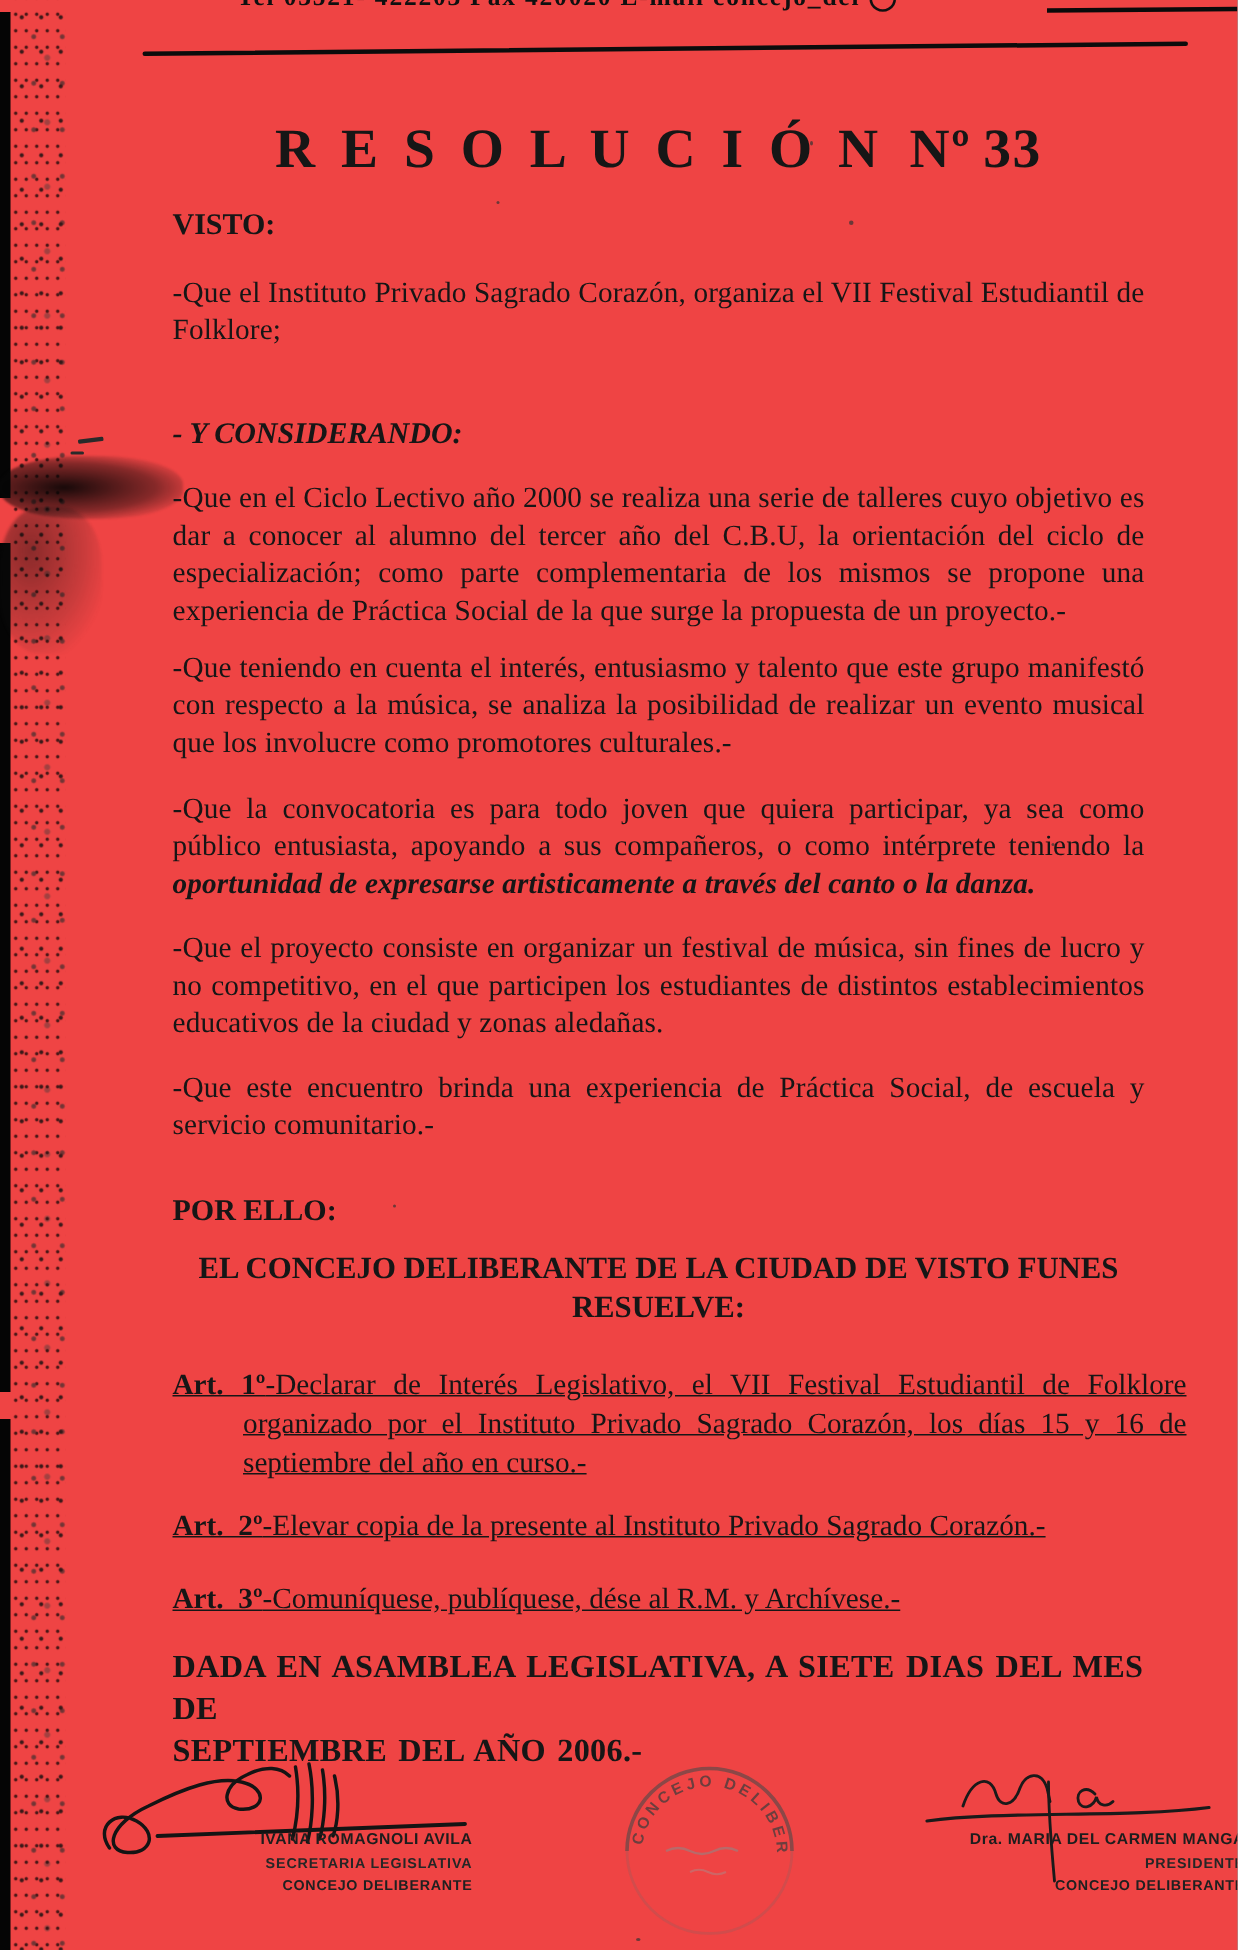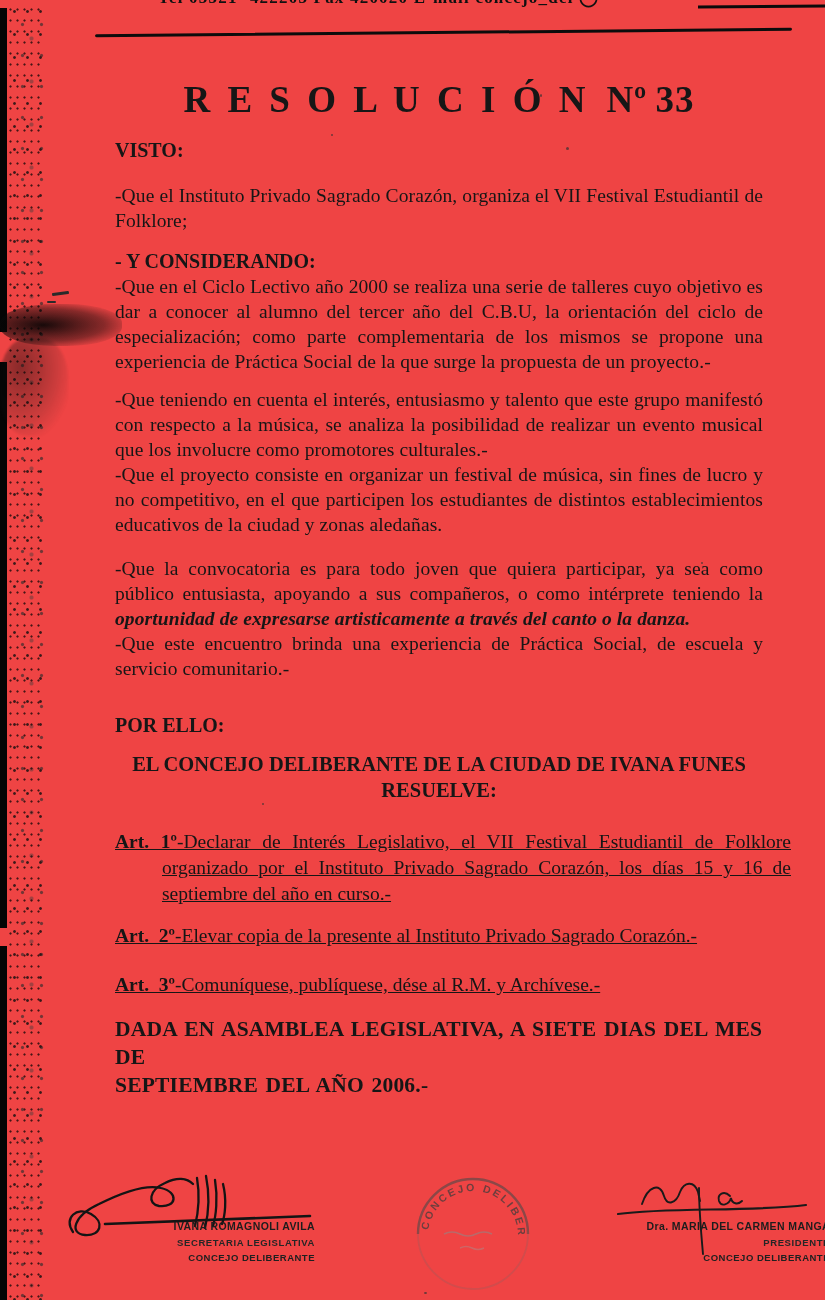--- a/index.html
+++ b/index.html
@@ -51,22 +51,22 @@
   .title{
     margin:78px 0 0 0;text-align:center;font-size:37px;line-height:44px;font-weight:700;
     letter-spacing:5px;word-spacing:-2px;white-space:nowrap;
   }
   .title-no{letter-spacing:1px;margin-left:16px;}
   .label{font-weight:700;font-size:20px;line-height:25px;margin:0;}
   .visto{margin-top:16px;}
   .para{font-size:19.5px;line-height:25px;text-align:justify;margin:0;letter-spacing:.1px;}
   .emph{font-weight:700;font-style:italic;}
   .mt-p1{margin-top:20px;}
-  .mt-consid{margin-top:16px;}
-  .mt-18{}
+  .mt-consid{margin-top:44px;font-style:italic;}
+  .mt-18{margin-top:18px;}
   .mt-17{margin-top:13px;}
   .mt-19{margin-top:19px;}
   .mt-porello{margin-top:32px;}
   .center-head{
     margin-top:13px;text-align:center;font-weight:700;font-size:20.5px;line-height:26px;
   }
   .article{
     font-size:19.5px;line-height:26px;text-align:justify;
     padding-left:47px;text-indent:-47px;margin:0 -28px 0 0;text-decoration:underline;
   }
@@ -117,30 +117,30 @@
     <p class="label visto">VISTO:</p>
 
     <p class="para mt-p1">-Que el Instituto Privado Sagrado Corazón, organiza el VII Festival Estudiantil de Folklore;</p>
 
     <p class="label mt-consid">- Y CONSIDERANDO:</p>
 
     <p class="para mt-18">-Que en el Ciclo Lectivo año 2000 se realiza una serie de talleres cuyo objetivo es dar a conocer al alumno del tercer año del C.B.U, la orientación del ciclo de especialización; como parte complementaria de los mismos se propone una experiencia de Práctica Social de la que surge la propuesta de un proyecto.-</p>
 
     <p class="para mt-17">-Que teniendo en cuenta el interés, entusiasmo y talento que este grupo manifestó con respecto a la música, se analiza la posibilidad de realizar un evento musical que los involucre como promotores culturales.-</p>
 
+    <p class="para mt-19"><span>-Que la convocatoria es para todo joven que quiera participar, ya sea como público entusiasta, apoyando a sus compañeros, o como intérprete teniendo la </span><span class="emph">oportunidad de expresarse artisticamente a través del canto o la danza.</span></p>
+
     <p class="para mt-18">-Que el proyecto consiste en organizar un festival de música, sin fines de lucro y no competitivo, en el que participen los estudiantes de distintos establecimientos educativos de la ciudad y zonas aledañas.</p>
 
-    <p class="para mt-19"><span>-Que la convocatoria es para todo joven que quiera participar, ya sea como público entusiasta, apoyando a sus compañeros, o como intérprete teniendo la </span><span class="emph">oportunidad de expresarse artisticamente a través del canto o la danza.</span></p>
-
     <p class="para mt-18">-Que este encuentro brinda una experiencia de Práctica Social, de escuela y servicio comunitario.-</p>
 
     <p class="label mt-porello">POR ELLO:</p>
 
     <div class="center-head">
-      <div>EL CONCEJO DELIBERANTE DE LA CIUDAD DE IVANA FUNES</div>
+      <div>EL CONCEJO DELIBERANTE DE LA CIUDAD DE VISTO FUNES</div>
       <div>RESUELVE:</div>
     </div>
 
     <p class="article art1"><span class="art-label">Art. 1º</span><span>-Declarar de Interés Legislativo, el VII Festival Estudiantil de Folklore organizado por el Instituto Privado Sagrado Corazón, los días 15 y 16 de septiembre del año en curso.-</span></p>
 
     <p class="article art2"><span class="art-label">Art.  2º</span><span>-Elevar copia de la presente al Instituto Privado Sagrado Corazón.-</span></p>
 
     <p class="article art3"><span class="art-label">Art.  3º</span><span>-Comuníquese, publíquese, dése al R.M. y Archívese.-</span></p>
 
     <div class="dada">

